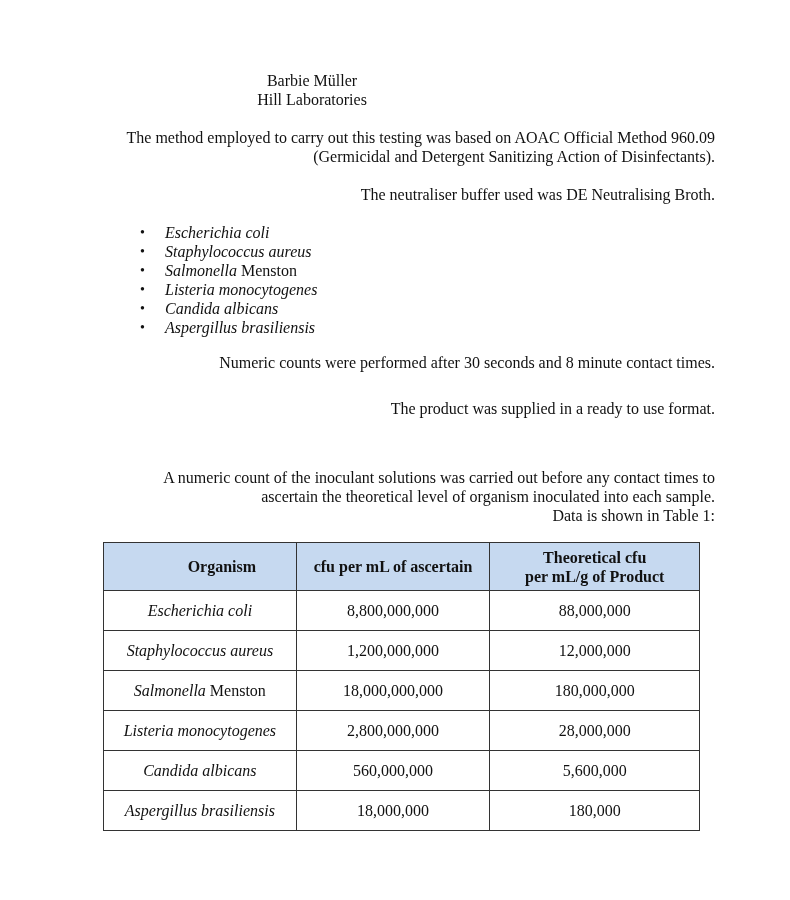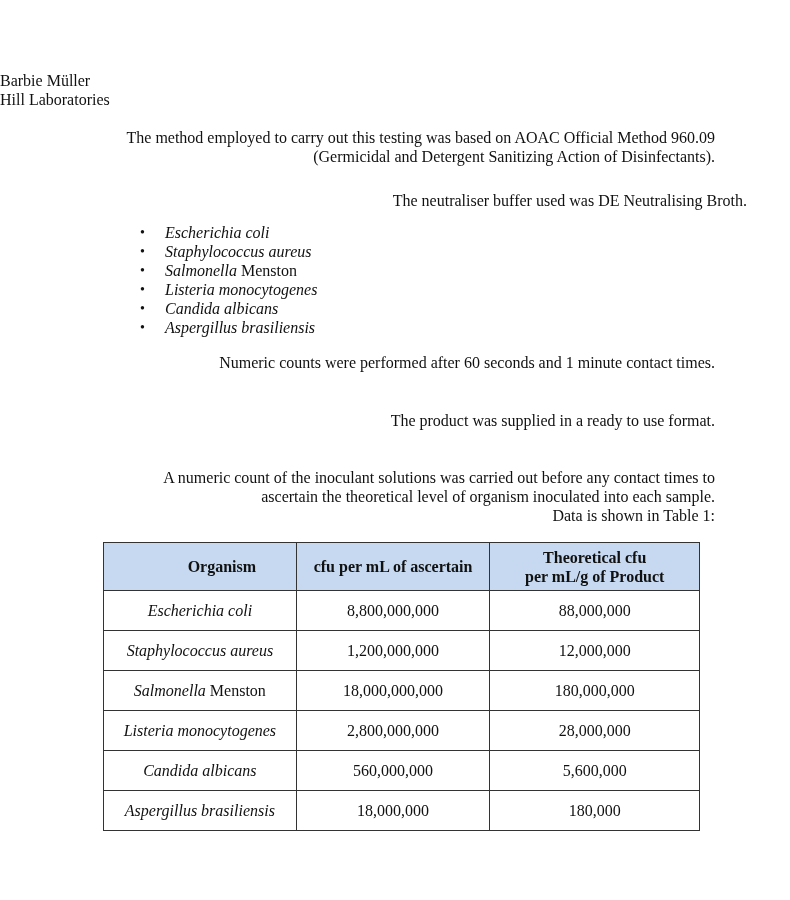--- a/index.html
+++ b/index.html
@@ -8,37 +8,37 @@
       font-family: "Liberation Serif", "DejaVu Serif", serif;
       color: #111111;
     }
     .page { position: relative; width: 790px; height: 900px; overflow: hidden; }
     .title {
       position: absolute; left: 0; width: 790px; top: 43px;
       text-align: center; font-weight: bold; font-size: 23px; line-height: 28px;
     }
     .subtitle {
       position: absolute; left: 0; width: 624px;
-      font-size: 16px; line-height: 19px;
+      text-align: center; font-size: 16px; line-height: 19px;
     }
     .author { top: 71px; }
     .org { top: 90px; }
     .para {
       position: absolute; left: 115px; width: 600px;
       font-size: 16px; line-height: 19px; text-align: right;
     }
     .p1 { top: 128px; }
-    .p2 { top: 191px; margin-left: 32px; }
+    .p2 { top: 185px; }
     .p3 { top: 204px; }
     .org-list { position: absolute; left: 115px; top: 223px; list-style: none; }
     .org-list li { height: 19px; line-height: 19px; font-size: 16px; position: relative; padding-left: 50px; }
     .bullet { position: absolute; left: 25px; top: 0; font-size: 14px; }
     .it { font-style: italic; }
     .p4 { top: 353px; }
-    .p5 { top: 411px; font-family: Liberation Serif, serif; }
+    .p5 { top: 399px; font-family: Liberation Serif, serif; }
     .p6 { top: 468px; }
     .p7 { top: 506px; }
     table.data {
       position: absolute; left: 103px; top: 542px; width: 597px;
       border-collapse: collapse; font-size: 16px;
     }
     table.data th, table.data td {
       border: 1px solid #333333; text-align: center; vertical-align: middle;
     }
     table.data th {
@@ -61,21 +61,21 @@
 
   <ul class="org-list">
     <li><span class="bullet">•</span><span class="it">Escherichia coli</span><span></span></li>
     <li><span class="bullet">•</span><span class="it">Staphylococcus aureus</span><span></span></li>
     <li><span class="bullet">•</span><span class="it">Salmonella</span><span> Menston</span></li>
     <li><span class="bullet">•</span><span class="it">Listeria monocytogenes</span><span></span></li>
     <li><span class="bullet">•</span><span class="it">Candida albicans</span><span></span></li>
     <li><span class="bullet">•</span><span class="it">Aspergillus brasiliensis</span><span></span></li>
   </ul>
 
-  <div class="para p4">Numeric counts were performed after 60 seconds and 1 minute contact times.</div>
+  <div class="para p4">Numeric counts were performed after 30 seconds and 8 minute contact times.</div>
   <div class="para p5">The product was supplied in a ready to use format.</div>
   <div class="para p6">A numeric count of the inoculant solutions was carried out before any contact times to ascertain the theoretical level of organism inoculated into each sample.</div>
   <div class="para p7">Data is shown in Table 1:</div>
 
   <table class="data">
     <thead>
       <tr>
         <th class="c1">Organism</th>
         <th class="c2">cfu per mL of ascertain</th>
         <th class="c3"><span>Theoretical cfu</span><br><span>per mL/g of Product</span></th>

